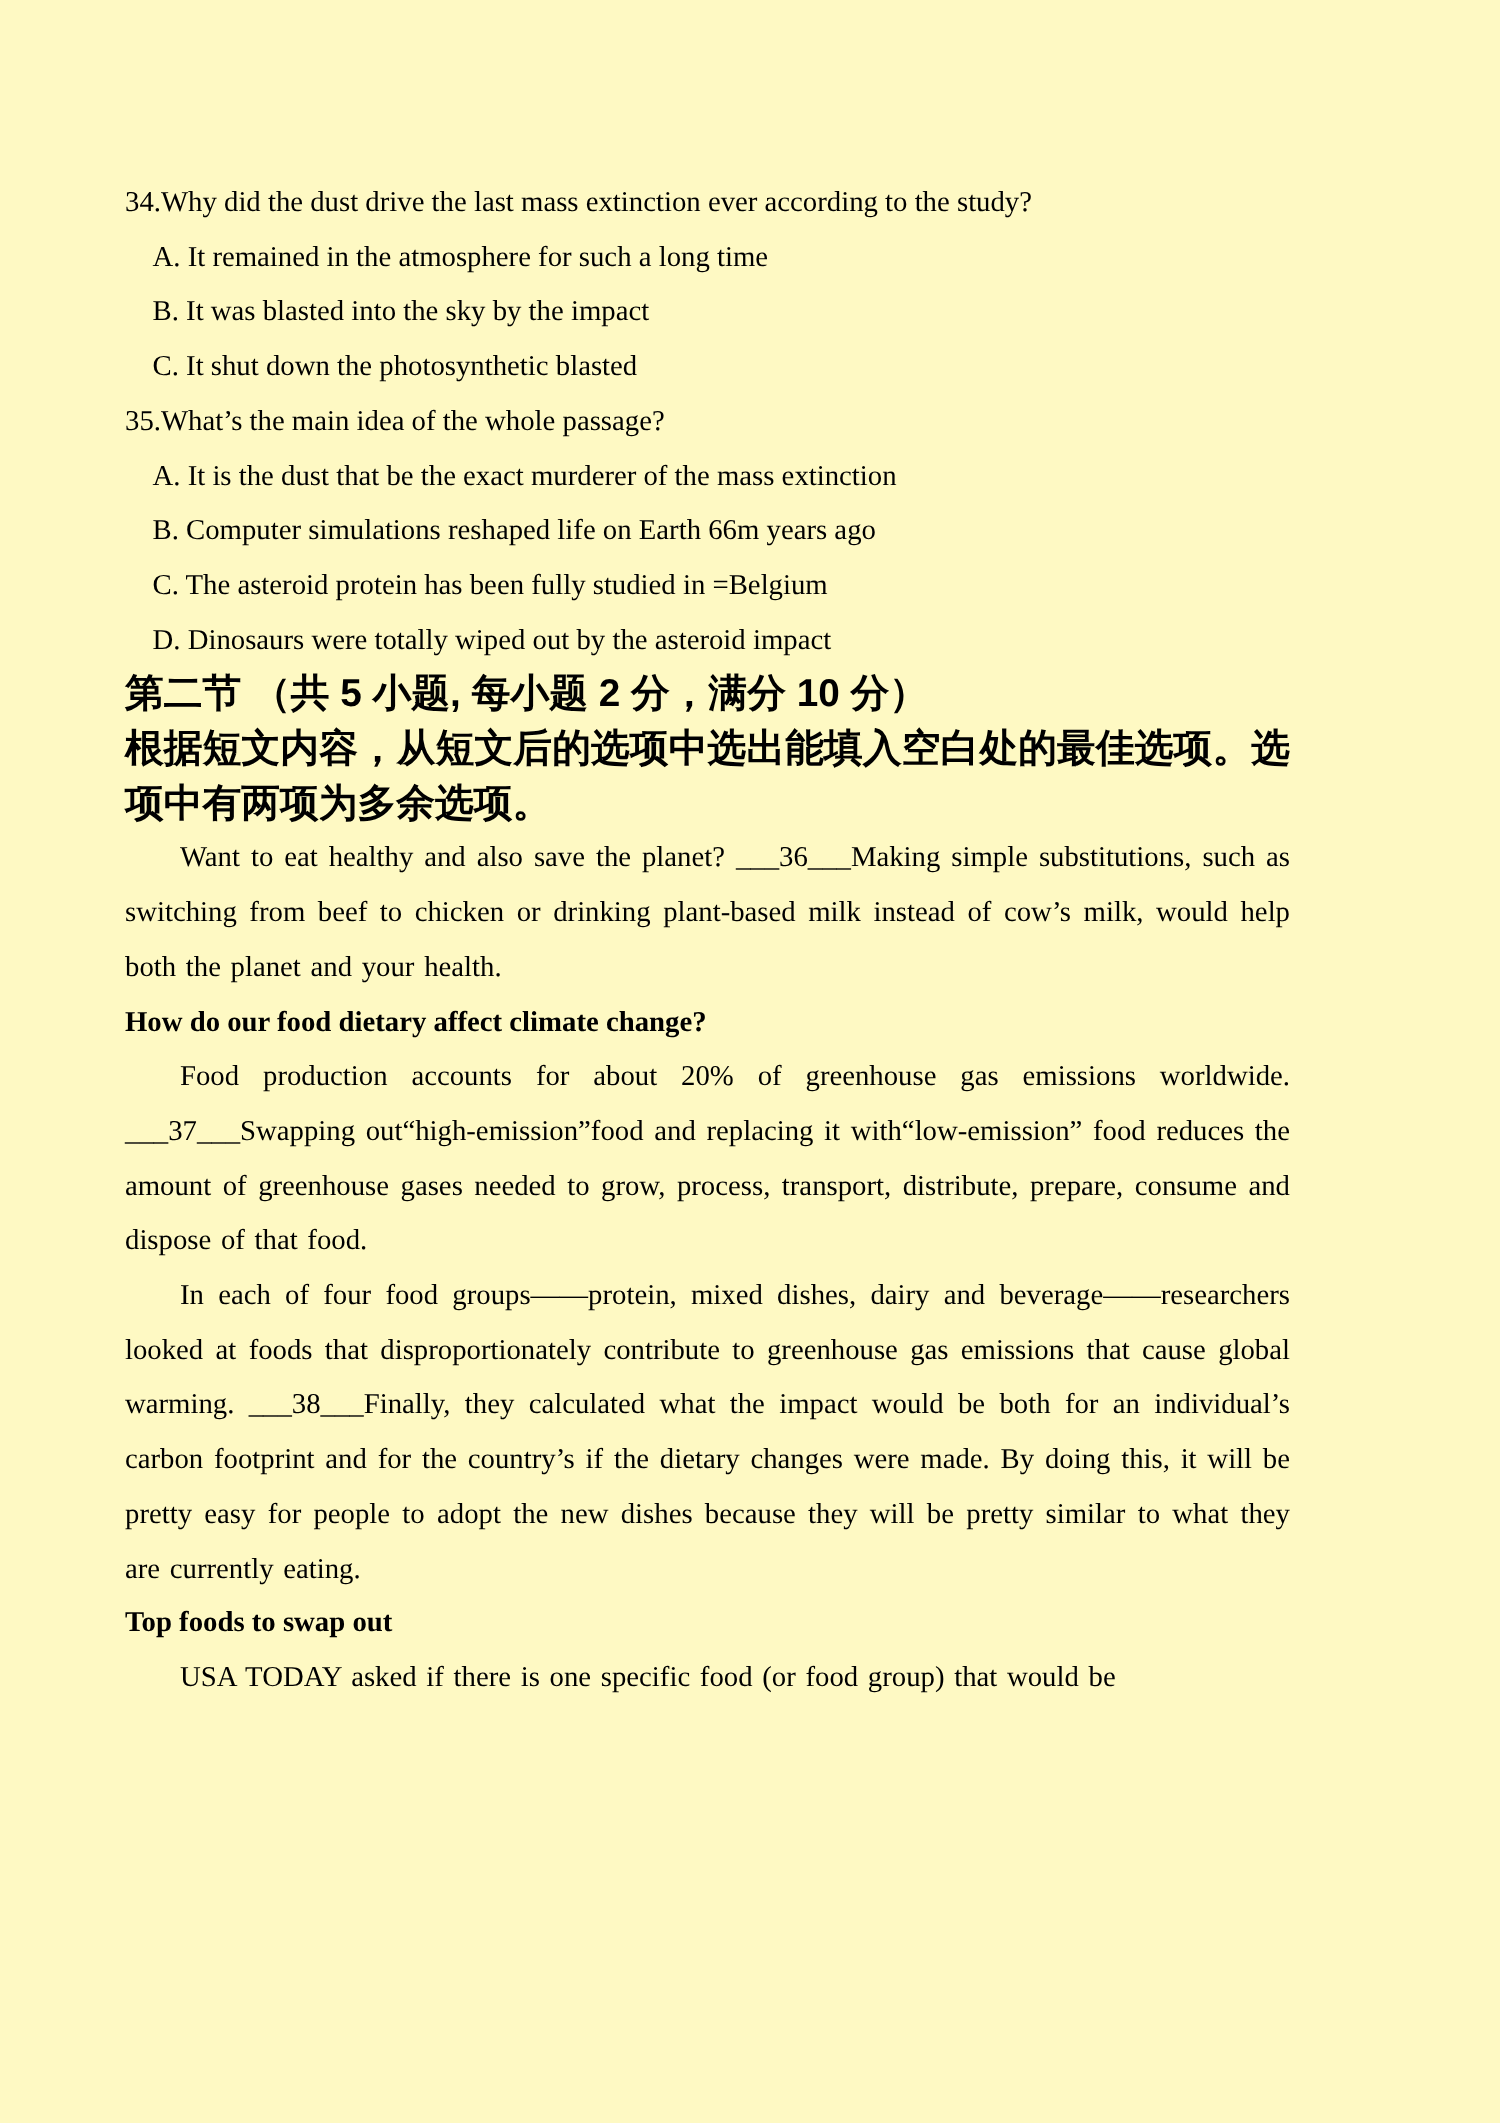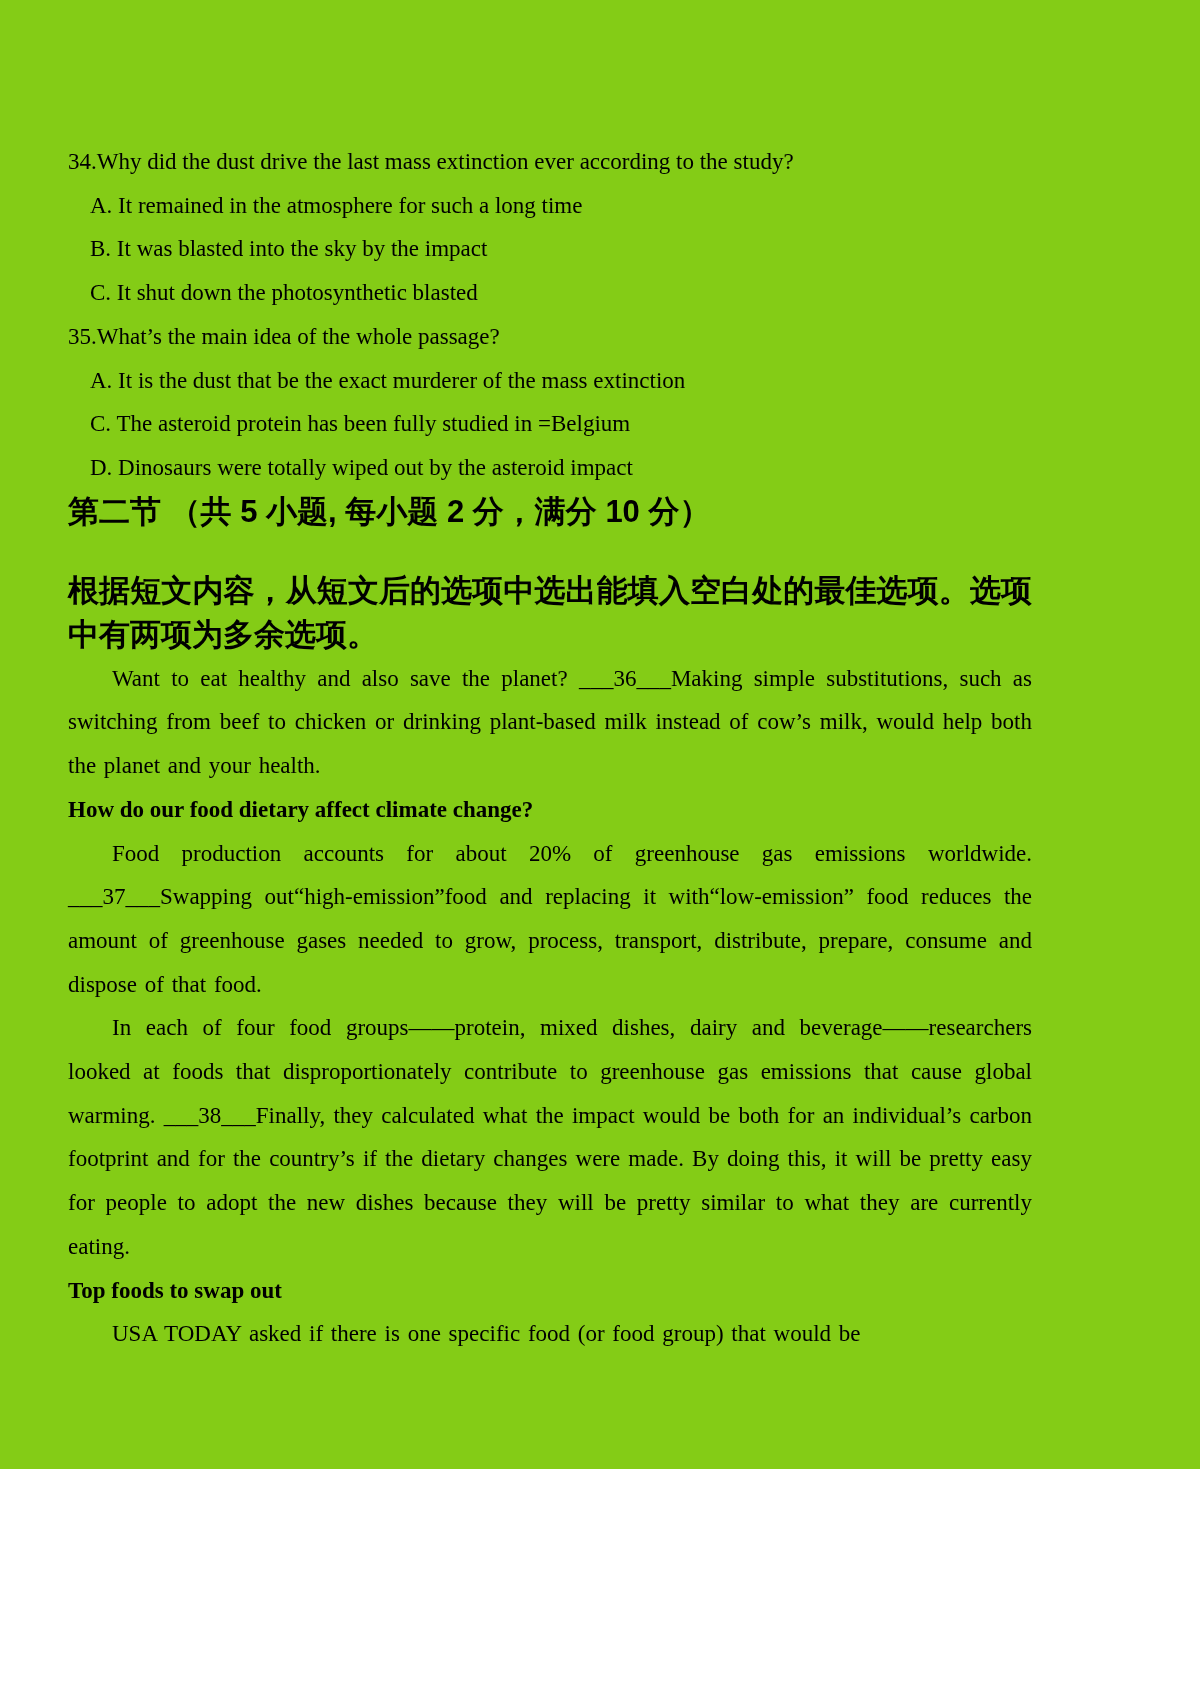--- a/index.html
+++ b/index.html
@@ -3,24 +3,24 @@
 <meta charset="utf-8">
 <style>
   html, body {
     margin: 0;
     padding: 0;
     background: #ffffff;
   }
   .page {
     position: relative;
     width: 1200px;
-    height: 1469px;
+    height: 1698px;
     box-sizing: border-box;
-    padding: 140px 168px 0 68px;
-    background: #84cc16;
+    padding: 140px 168px 0 100px;
+    background: #fef9c3;
     color: #000000;
     font-family: "Liberation Serif", "DejaVu Serif", serif;
     font-size: 23px;
   }
   .page p {
     margin: 0;
     line-height: 43.7px;
   }
   .stem {
     text-align: left;
@@ -29,21 +29,20 @@
     padding-left: 22px;
   }
   .cn {
     font-family: "Liberation Sans", "DejaVu Sans", sans-serif;
     font-weight: bold;
     font-size: 31px;
     line-height: 46px;
   }
   .cn.just {
     text-align: justify;
-    margin-top: 36px;
   }
   .body-para {
     text-align: justify;
     text-indent: 44px;
     word-spacing: 2px;
   }
   .sub-heading {
     font-weight: bold;
     margin-left: 44px;
   }
@@ -56,20 +55,21 @@
   <div>
     <p class="stem">34.Why did the dust drive the last mass extinction ever according to the study?</p>
     <p class="opt">A. It remained in the atmosphere for such a long time</p>
     <p class="opt">B. It was blasted into the sky by the impact</p>
     <p class="opt">C. It shut down the photosynthetic blasted</p>
   </div>
 
   <div>
     <p class="stem">35.What’s the main idea of the whole passage?</p>
     <p class="opt">A. It is the dust that be the exact murderer of the mass extinction</p>
+    <p class="opt">B. Computer simulations reshaped life on Earth 66m years ago</p>
     <p class="opt">C. The asteroid protein has been fully studied in =Belgium</p>
     <p class="opt">D. Dinosaurs were totally wiped out by the asteroid impact</p>
   </div>
 
   <p class="cn">第二节 （共 5 小题, 每小题 2 分，满分 10 分）</p>
   <p class="cn just">根据短文内容，从短文后的选项中选出能填入空白处的最佳选项。选项中有两项为多余选项。</p>
 
   <div>
     <p class="body-para">Want to eat healthy and also save the planet? ___36___Making simple substitutions, such as switching from beef to chicken or drinking plant-based milk instead of cow’s milk, would help both the planet and your health.</p>
     <p class="sub-heading">How do our food dietary affect climate change?</p>

